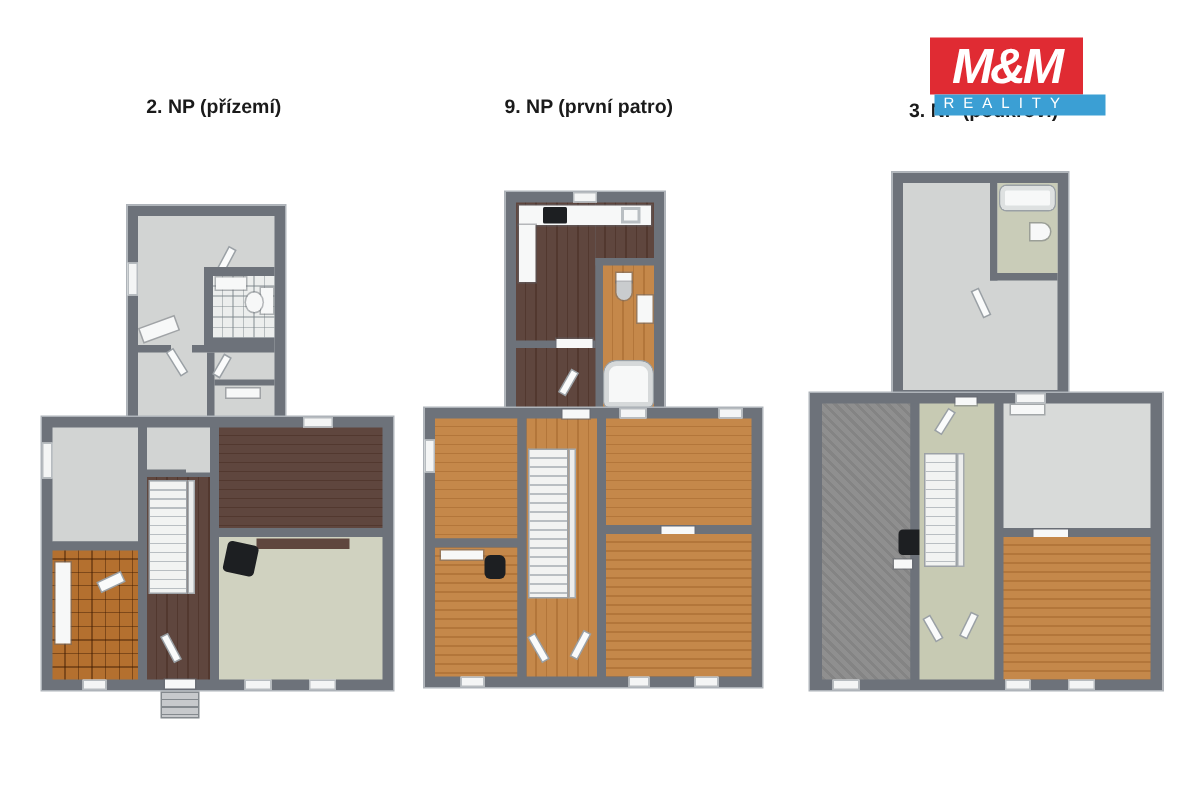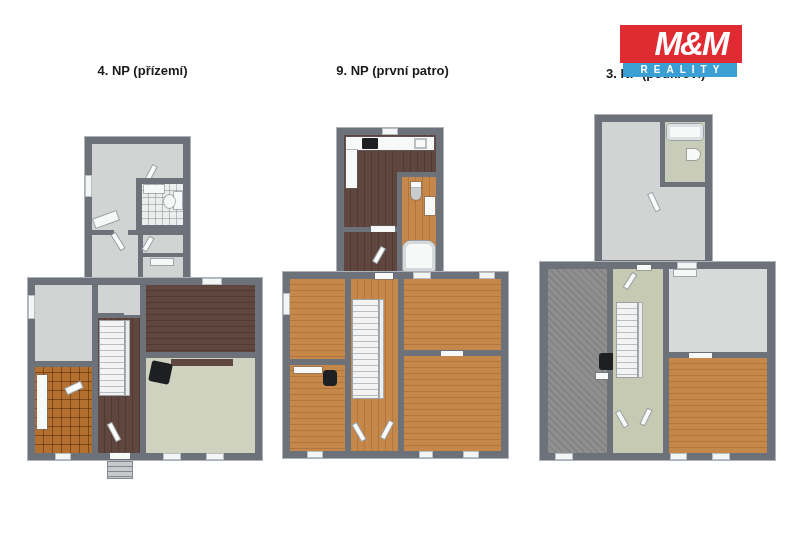--- a/index.html
+++ b/index.html
@@ -37,30 +37,30 @@
   .door{position:absolute;background:#fafbfb;box-shadow:0 0 0 1px #9aa0a5;}
   .win{position:absolute;background:#f4f5f5;box-shadow:inset 0 0 0 1px #b7bcc0;}
   .steps{position:absolute;background:#c7c9cc;
          background-image:repeating-linear-gradient(180deg,transparent 0 4px,#84898e 4px 5px);
          box-shadow:0 0 0 1px #84898e;}
   
   .floor-label{position:absolute;font-weight:bold;font-size:13px;color:#1a1a1a;white-space:nowrap;}
   .logo{position:absolute;z-index:5;}
   .logo-red{background:var(--logo-red,#e02b33);color:#fff;font-weight:bold;font-style:italic;
             font-size:33px;line-height:38px;text-align:center;letter-spacing:-2px;
-            font-family:"Liberation Sans",sans-serif;padding-left:20px;}
-  .logo-blue{background:var(--logo-blue,#3b9fd4);color:#fff;font-weight:bold;font-size:10px;
-             line-height:14px;text-align:center;letter-spacing:6px;text-indent:6px;}
+            font-family:"Liberation Sans",sans-serif;}
+  .logo-blue{background:var(--logo-blue,#3b9fd4);color:#fff;font-weight:normal;font-size:10px;
+             line-height:14px;letter-spacing:6px;text-indent:6px;}
 </style>
 </head>
 <body>
 
 <div class="page">
 
-  <div class="floor-label" style="left:60px;top:63px;width:165px;text-align:center;">4. NP (přízemí)</div>
+  <div class="floor-label" style="left:60px;top:63px;width:165px;text-align:center;">2. NP (přízemí)</div>
   <div class="floor-label" style="left:310px;top:63px;width:165px;text-align:center;">9. NP (první patro)</div>
   <div class="floor-label" style="left:606px;top:66px;z-index:1;">3. NP (podkroví)</div>
 
   <div class="logo" style="left:620px;top:25px;">
     <div class="logo-red" style="width:102px;height:38px;">M&amp;M</div>
     <div class="logo-blue" style="width:114px;height:14px;margin-left:3px;">REALITY</div>
   </div>
 
   <div class="abs" style="left:28px;top:135px;width:234px;height:345px;">
 

